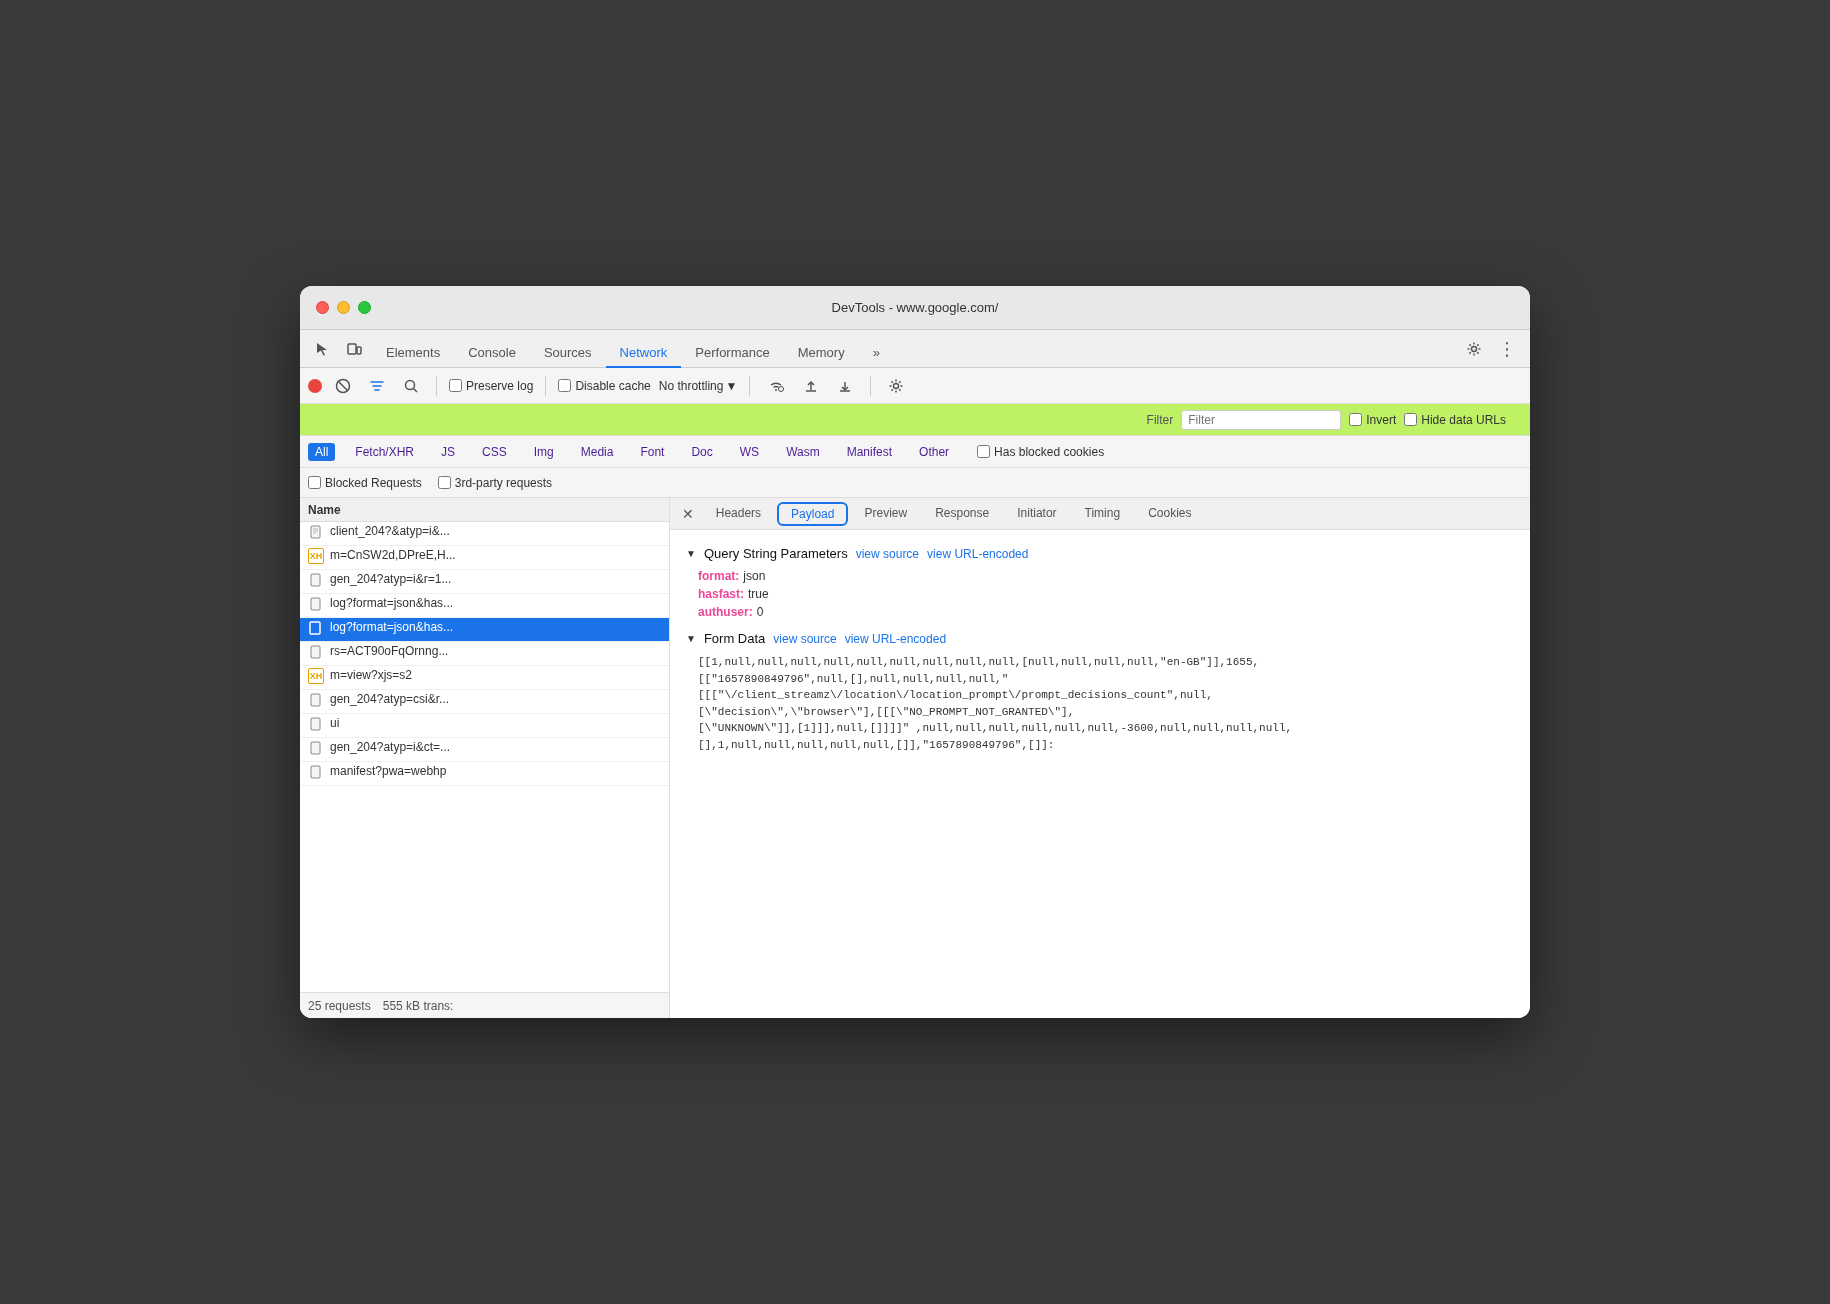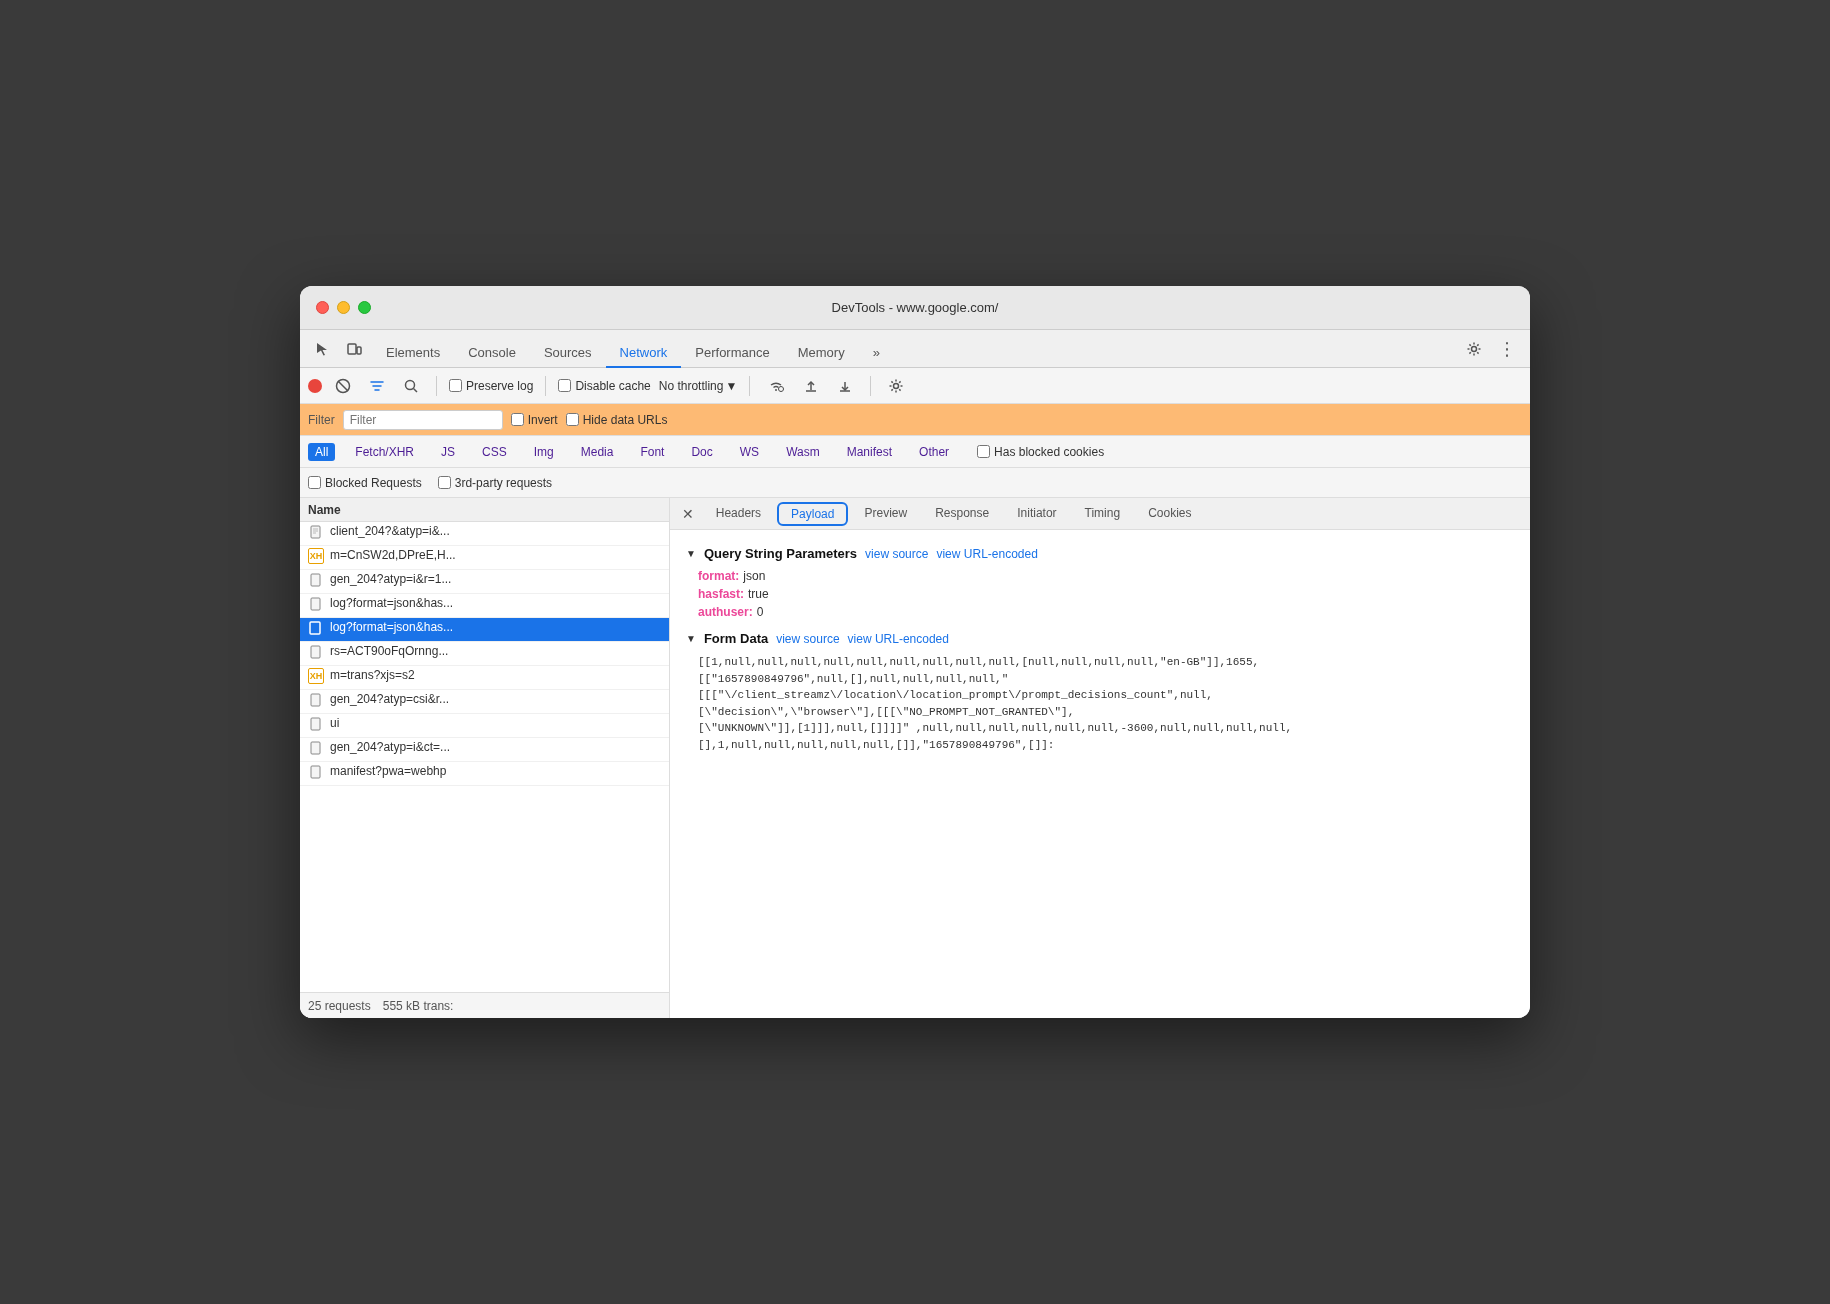--- a/index.html
+++ b/index.html
@@ -140,27 +140,28 @@
       background: none;
       border: none;
       font-size: 12px;
       color: #333;
       cursor: pointer;
       display: flex;
       align-items: center;
       gap: 2px;
     }
     .filter-row {
-      background: #fdba74;
+      background: #bef264;
       border-bottom: 1px solid #ddd;
       display: flex;
       align-items: center;
-      padding: 4px 8px;
+      padding: 4px 24px;
       gap: 8px;
       height: 32px;
+      justify-content: flex-end;
     }
     .filter-label {
       font-size: 12px;
       color: #555;
     }
     .filter-types {
       background: #f5f5f5;
       border-bottom: 1px solid #ddd;
       display: flex;
       align-items: center;
@@ -307,21 +308,21 @@
       font-size: 12px;
     }
     .section-header {
       display: flex;
       align-items: center;
       gap: 8px;
       margin-bottom: 8px;
       margin-top: 4px;
     }
     .section-title {
-      font-weight: 700;
+      font-weight: 400;
       font-size: 13px;
       color: #111;
     }
     .section-link {
       color: #1a73e8;
       cursor: pointer;
       font-size: 12px;
       text-decoration: none;
     }
     .triangle {
@@ -576,21 +577,21 @@
           <div class="item-icon doc">
             <svg width="14" height="14" viewBox="0 0 14 14">
                 <rect x="2" y="1" width="9" height="12" rx="1" stroke="#888" stroke-width="1" fill="#f5f5f5"></rect>
               </svg>
           </div>
           <span class="item-name">rs=ACT90oFqOrnng...</span>
         </div>
 
         <div class="network-item">
           <div class="item-icon xhr" style="font-size:9px; font-weight:bold; border:1px solid #e8a000; border-radius:2px; color:#e8a000; padding:0 1px;">XH</div>
-          <span class="item-name">m=trans?xjs=s2</span>
+          <span class="item-name">m=view?xjs=s2</span>
         </div>
 
         <div class="network-item">
           <div class="item-icon doc">
             <svg width="14" height="14" viewBox="0 0 14 14">
                 <rect x="2" y="1" width="9" height="12" rx="1" stroke="#888" stroke-width="1" fill="#f5f5f5"></rect>
               </svg>
           </div>
           <span class="item-name">gen_204?atyp=csi&amp;r...</span>
         </div>

